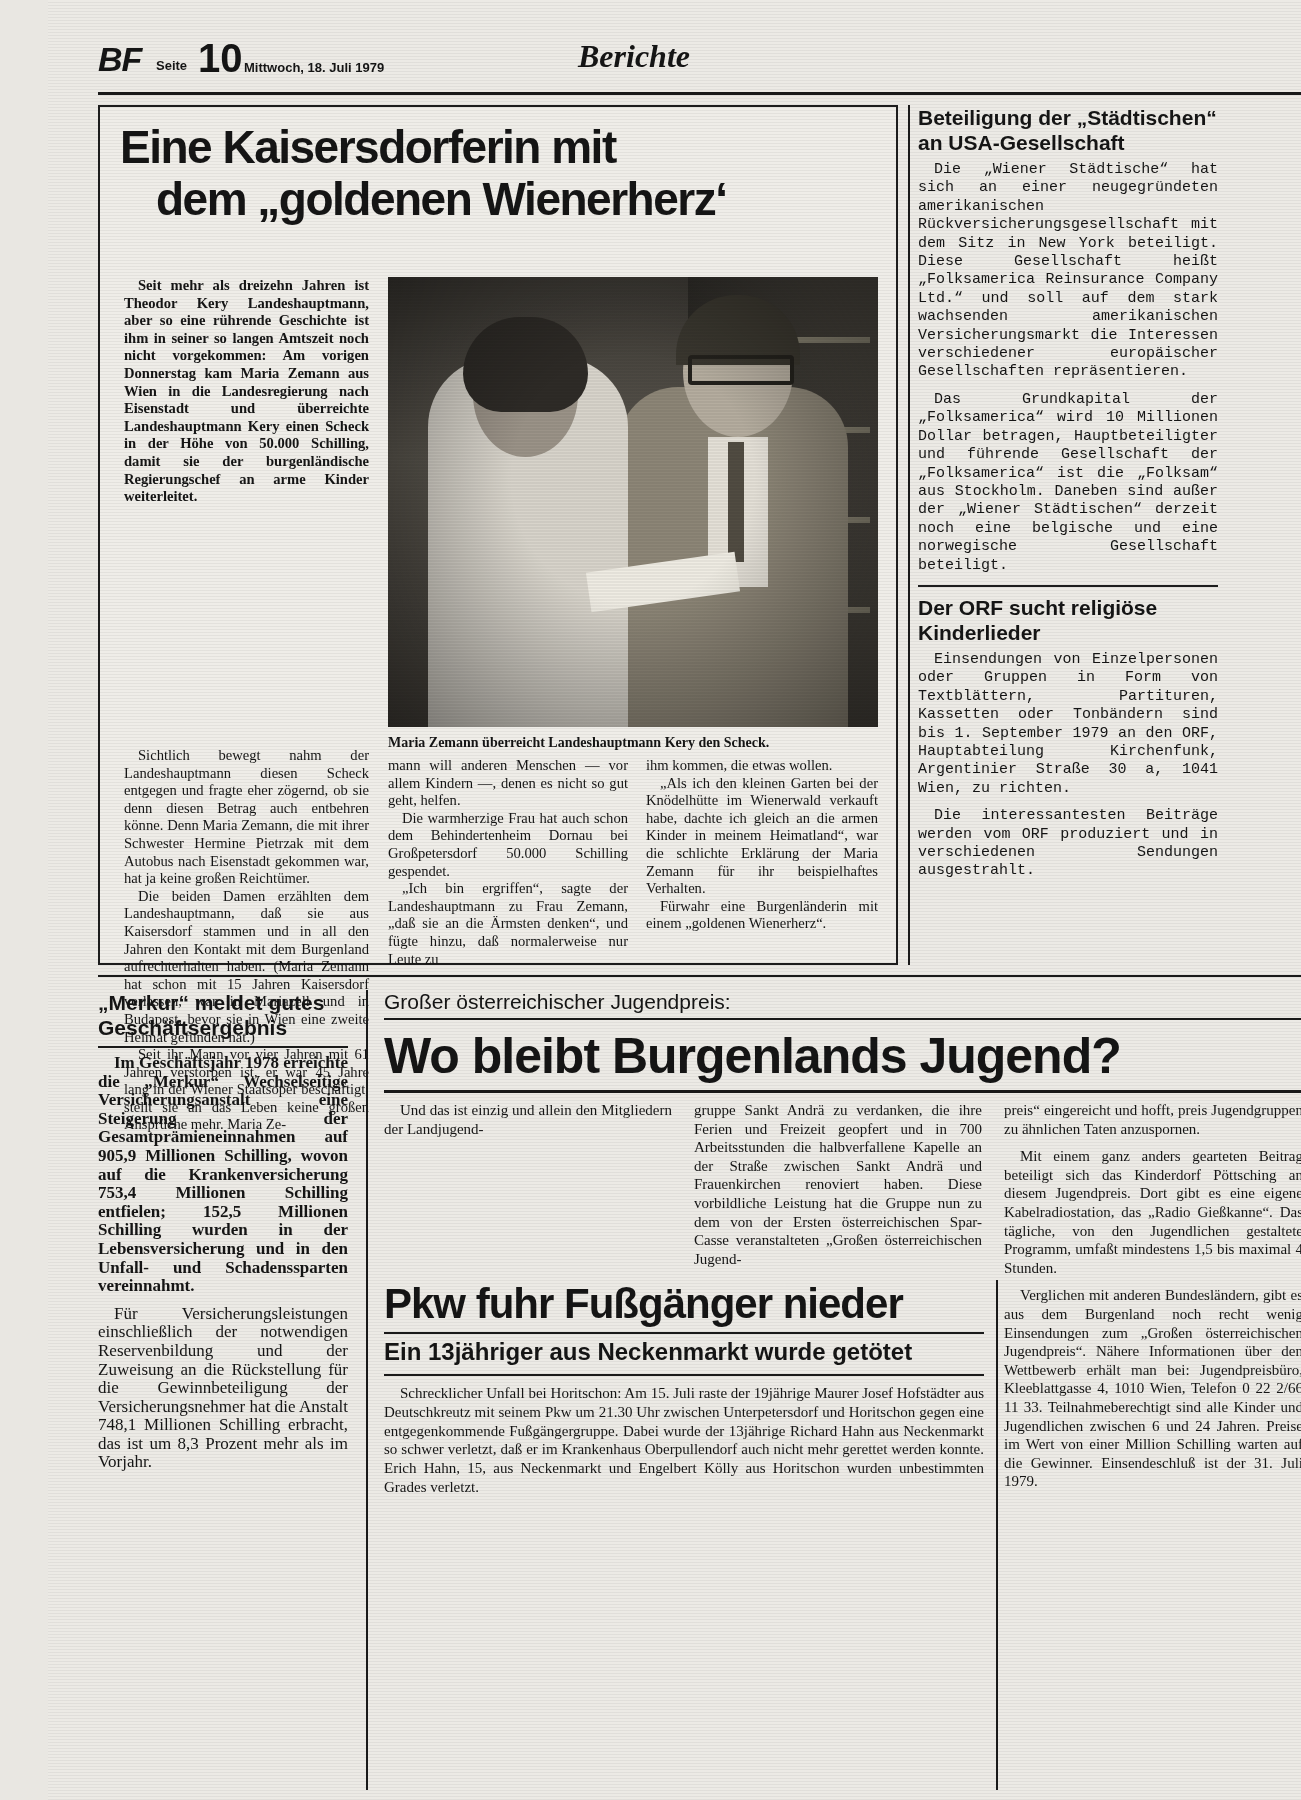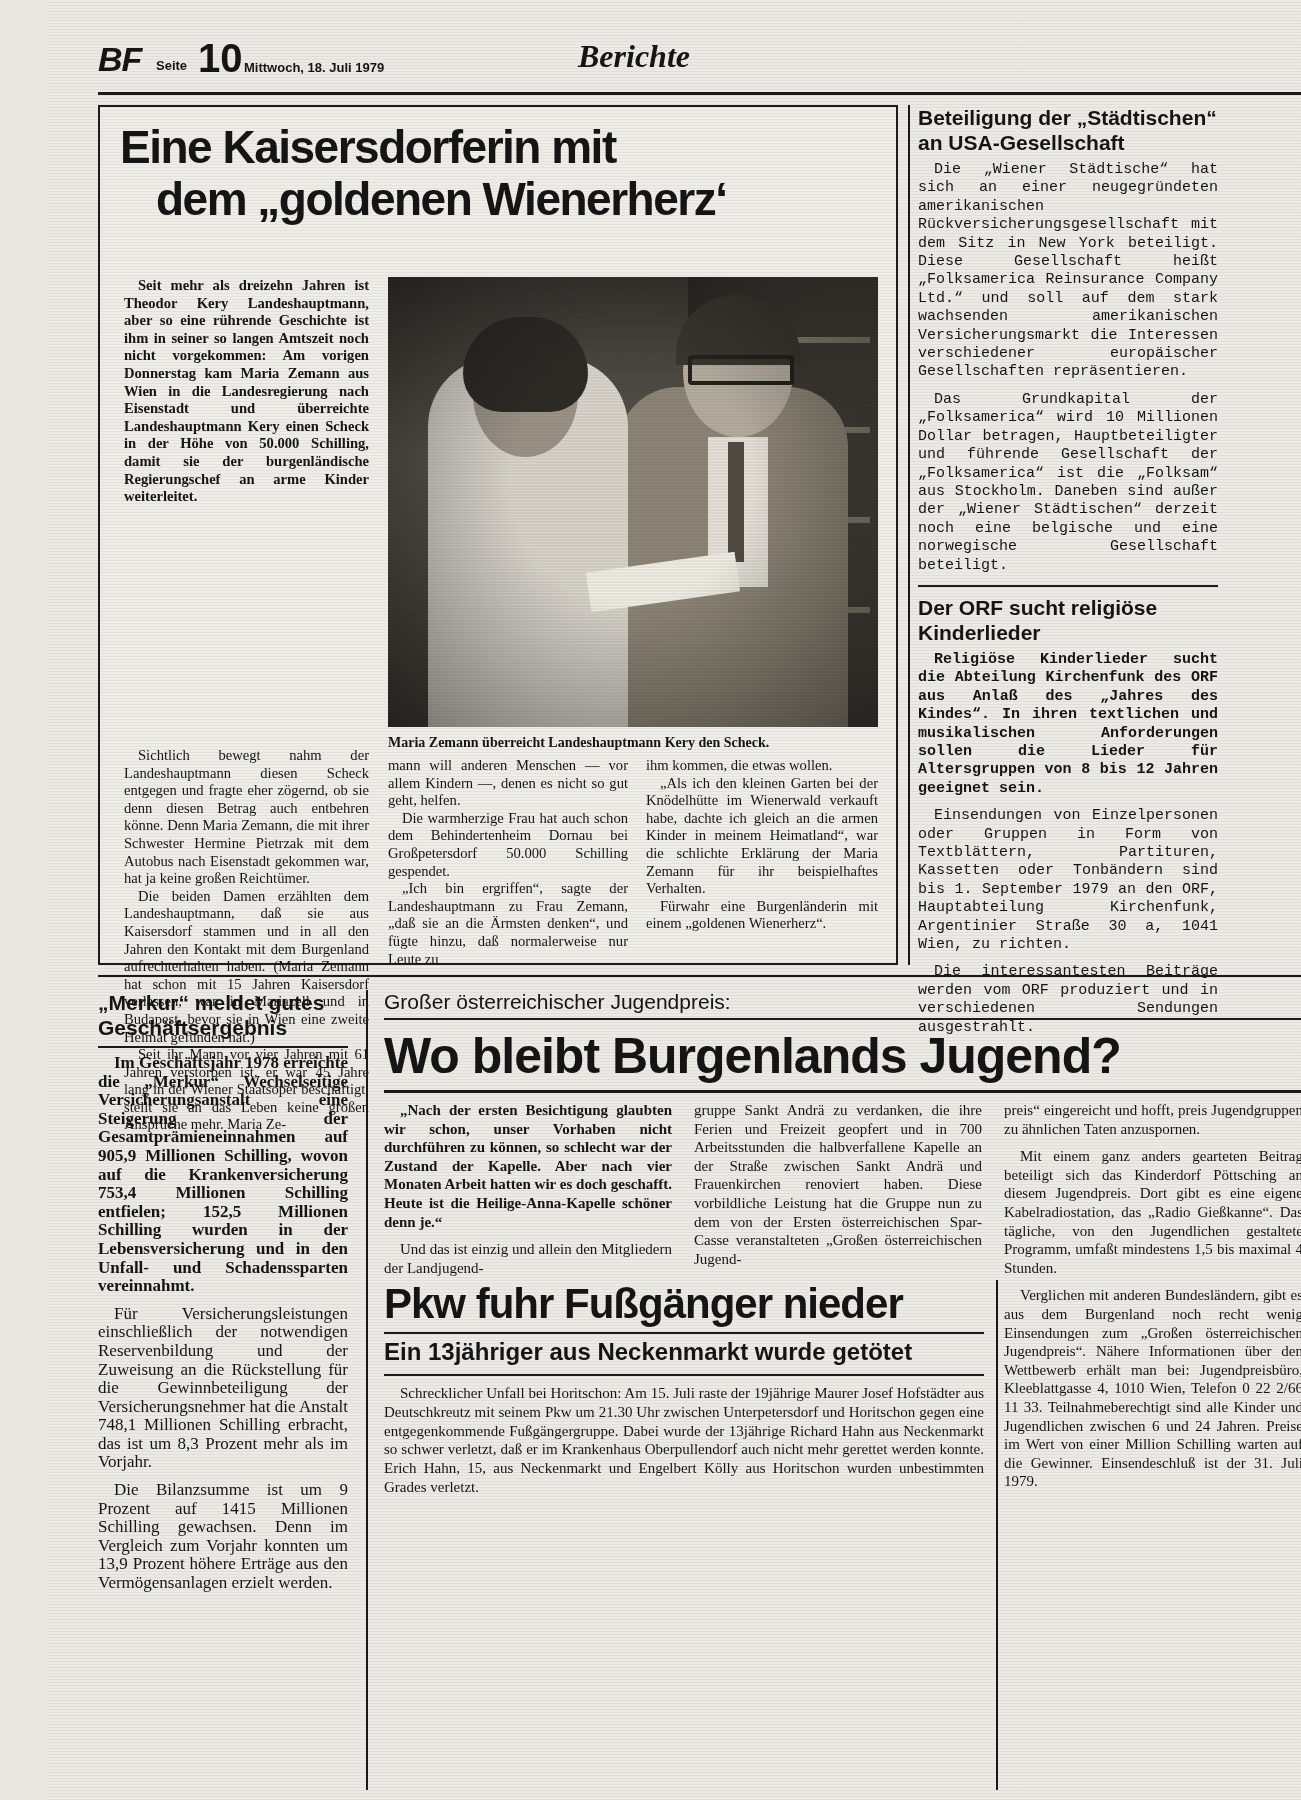--- a/index.html
+++ b/index.html
@@ -257,53 +257,50 @@
     <div class="rc-head">Beteiligung der „Städtischen“ an USA-Gesellschaft</div>
     <div class="rc-body">
       <p>Die „Wiener Städtische“ hat sich an einer neugegründeten amerikanischen Rückversicherungsgesellschaft mit dem Sitz in New York beteiligt. Diese Gesellschaft heißt „Folksamerica Reinsurance Company Ltd.“ und soll auf dem stark wachsenden amerikanischen Versicherungsmarkt die Interessen verschiedener europäischer Gesellschaften repräsentieren.</p>
       <p>Das Grundkapital der „Folksamerica“ wird 10 Millionen Dollar betragen, Hauptbeteiligter und führende Gesellschaft der „Folksamerica“ ist die „Folksam“ aus Stockholm. Daneben sind außer der „Wiener Städtischen“ derzeit noch eine belgische und eine norwegische Gesellschaft beteiligt.</p>
     </div>
 
     <div class="rc-rule"></div>
 
     <div class="rc-head">Der ORF sucht religiöse Kinderlieder</div>
     <div class="rc-body">
-      <p class="b">Religiöse Kinderlieder sucht die Abteilung Kirchenfunk des ORF aus Anlaß des „Jahres des Kindes“. In ihren textlichen und musikalischen Anforderungen sollen die Lieder für Altersgruppen von 8 bis 12 Jahren geeignet sein.</p>
       <p>Einsendungen von Einzelpersonen oder Gruppen in Form von Textblättern, Partituren, Kassetten oder Tonbändern sind bis 1. September 1979 an den ORF, Hauptabteilung Kirchenfunk, Argentinier Straße 30 a, 1041 Wien, zu richten.</p>
       <p>Die interessantesten Beiträge werden vom ORF produziert und in verschiedenen Sendungen ausgestrahlt.</p>
     </div>
   </div>
 
   <div class="rule" style="left:50px;top:975px;width:1205px;height:2px;"></div>
   <div class="rule" style="left:366px;top:105px;width:2px;height:860px;background:transparent;"></div>
   <div class="rule" style="left:860px;top:105px;width:2px;height:860px;"></div>
 
   <div class="lower">
 
     <div class="merkur">
       <div class="merkur-head">„Merkur“ meldet gutes Geschäftsergebnis</div>
       <div class="rule" style="position:relative;left:0;top:6px;width:250px;height:2px;margin-bottom:12px;"></div>
       <div class="merkur-body">
         <p class="b">Im Geschäftsjahr 1978 erreichte die „Merkur“ Wechselseitige Versicherungsanstalt eine Steigerung der Gesamtprämieneinnahmen auf 905,9 Millionen Schilling, wovon auf die Krankenversicherung 753,4 Millionen Schilling entfielen; 152,5 Millionen Schilling wurden in der Lebensversicherung und in den Unfall- und Schadenssparten vereinnahmt.</p>
         <p>Für Versicherungsleistungen einschließlich der notwendigen Reservenbildung und der Zuweisung an die Rückstellung für die Gewinnbeteiligung der Versicherungsnehmer hat die Anstalt 748,1 Millionen Schilling erbracht, das ist um 8,3 Prozent mehr als im Vorjahr.</p>
-        <p>Die Bilanzsumme ist um 9 Prozent auf 1415 Millionen Schilling gewachsen. Denn im Vergleich zum Vorjahr konnten um 13,9 Prozent höhere Erträge aus den Vermögensanlagen erzielt werden.</p>
       </div>
     </div>
 
     <div class="rule" style="position:absolute;left:268px;top:0;width:2px;height:800px;"></div>
 
     <div style="position:absolute;left:286px;top:0;width:919px;">
       <div class="kicker">Großer österreichischer Jugendpreis:</div>
       <div class="rule" style="position:relative;left:0;top:4px;width:919px;height:2px;"></div>
       <div class="bigheadline" style="margin-top:12px;">Wo bleibt Burgenlands Jugend?</div>
       <div class="rule" style="position:relative;left:0;top:6px;width:919px;height:3px;margin-bottom:14px;"></div>
 
       <div style="position:relative;">
         <div class="jug-col" style="position:absolute;left:0;top:0;width:288px;">
-          <p class="b">„Nach der ersten Besichtigung glaubten wir schon, unser Vorhaben nicht durchführen zu können, so schlecht war der Zustand der Kapelle. Aber nach vier Monaten Arbeit hatten wir es doch geschafft. Heute ist die Heilige-Anna-Kapelle schöner denn je.“</p>
           <p>Und das ist einzig und allein den Mitgliedern der Landjugend-</p>
         </div>
         <div class="jug-col" style="position:absolute;left:310px;top:0;width:288px;">
           <p style="text-indent:0">gruppe Sankt Andrä zu verdanken, die ihre Ferien und Freizeit geopfert und in 700 Arbeitsstunden die halbverfallene Kapelle an der Straße zwischen Sankt Andrä und Frauenkirchen renoviert haben. Diese vorbildliche Leistung hat die Gruppe nun zu dem von der Ersten österreichischen Spar-Casse veranstalteten „Großen österreichischen Jugend-</p>
         </div>
         <div class="jug-col" style="position:absolute;left:620px;top:0;width:299px;">
           <p style="text-indent:0">preis“ eingereicht und hofft, preis Jugendgruppen zu ähnlichen Taten anzuspornen.</p>
           <p>Mit einem ganz anders gearteten Beitrag beteiligt sich das Kinderdorf Pöttsching an diesem Jugendpreis. Dort gibt es eine eigene Kabelradiostation, das „Radio Gießkanne“. Das tägliche, von den Jugendlichen gestaltete Programm, umfaßt mindestens 1,5 bis maximal 4 Stunden.</p>
           <p>Verglichen mit anderen Bundesländern, gibt es aus dem Burgenland noch recht wenig Einsendungen zum „Großen österreichischen Jugendpreis“. Nähere Informationen über den Wettbewerb erhält man bei: Jugendpreisbüro, Kleeblattgasse 4, 1010 Wien, Telefon 0 22 2/66 11 33. Teilnahmeberechtigt sind alle Kinder und Jugendlichen zwischen 6 und 24 Jahren. Preise im Wert von einer Million Schilling warten auf die Gewinner. Einsendeschluß ist der 31. Juli 1979.</p>
         </div>

